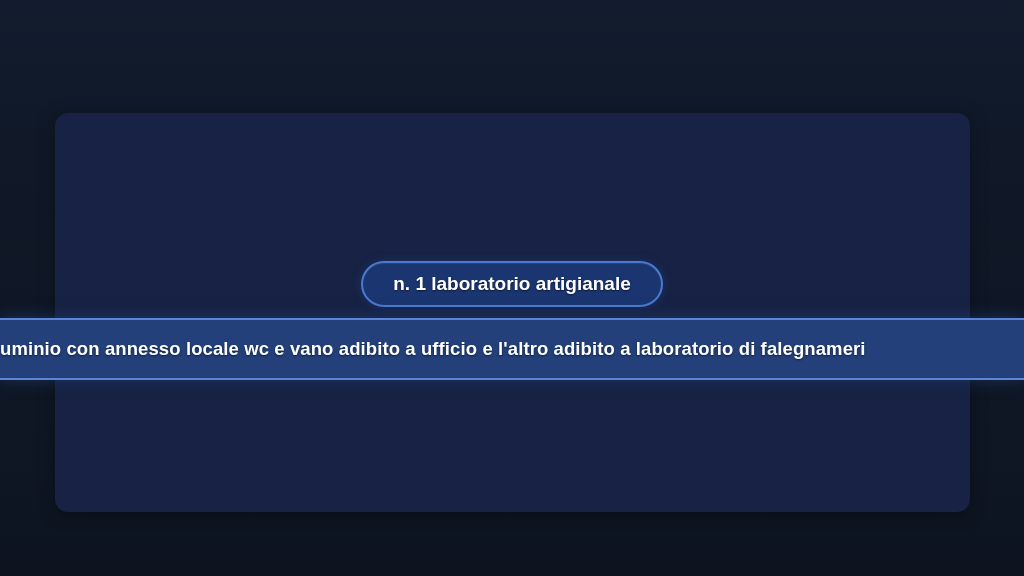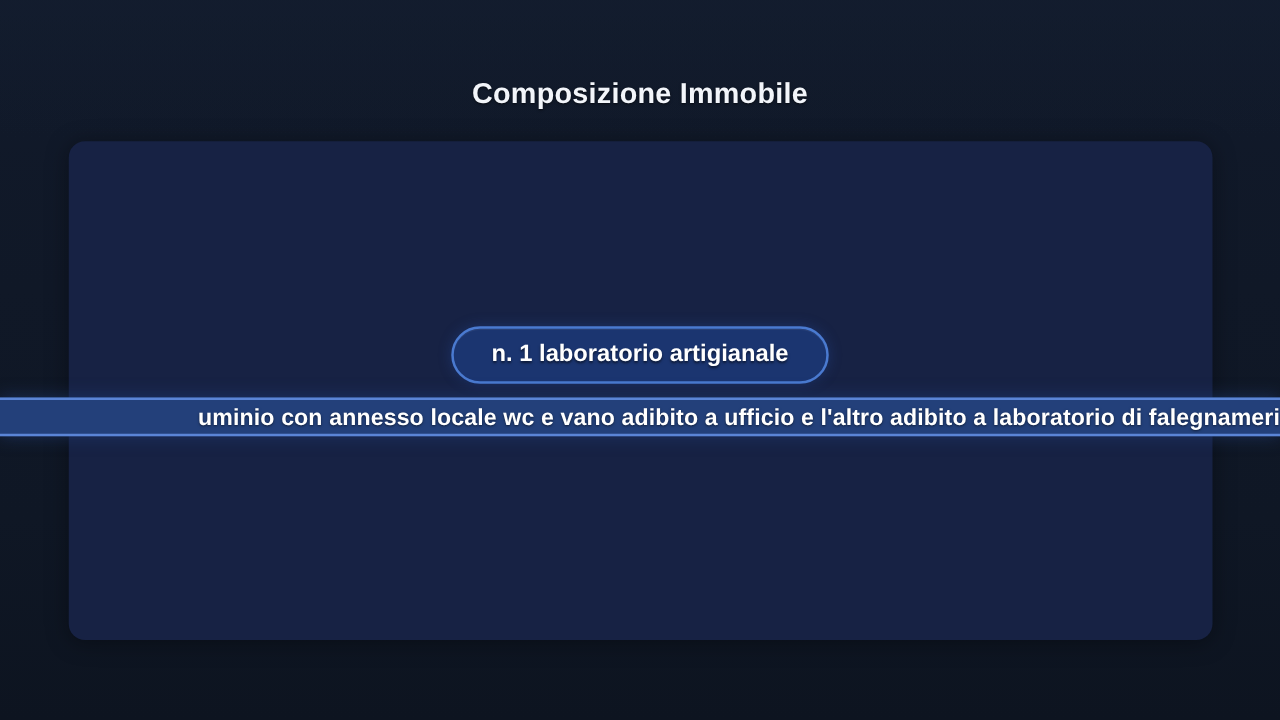--- a/index.html
+++ b/index.html
@@ -82,31 +82,30 @@
     box-shadow: 0 0 10px rgba(40,80,170,0.35), inset 0 1px 0 rgba(255,255,255,0.06);
     text-shadow: 0 1px 2px rgba(0,0,0,0.55);
   }
 
   
   #banner {
     position: absolute;
     left: 0;
     top: 318px;
     width: 100%;
-    height: 31px;
+    height: 62px;
     background: #23407a;
     border-top: 2px solid #5b85d6;
     border-bottom: 2px solid #5b85d6;
     box-sizing: border-box;
     display: flex;
     align-items: center;
-    justify-content: flex-end;
+    justify-content: flex-start;
     overflow: hidden;
     box-shadow: 0 0 14px rgba(35,64,122,0.6);
-    padding-left: 36px;
   }
   #banner-text {
     color: #ffffff;
     font-size: 18.5px;
     font-weight: bold;
     white-space: nowrap;
     line-height: 24px;
     letter-spacing: 0.1px;
     text-shadow: 0 1px 2px rgba(0,0,0,0.55);
     flex: 0 0 auto;
@@ -129,21 +128,20 @@
     font-size: 11.5px;
     letter-spacing: 0.3px;
     line-height: 14px;
   }
 </style>
 </head>
 <body>
 
 <div id="stage">
 
-  <div id="page-title">Composizione Immobile</div>
 
   <div id="card"></div>
 
   <div id="pill-wrap">
     <div id="pill">n. 1 laboratorio artigianale</div>
   </div>
 
   <div id="banner">
     <div id="banner-text">uminio con annesso locale wc e vano adibito a ufficio e l'altro adibito a laboratorio di falegnameri</div>
   </div>

